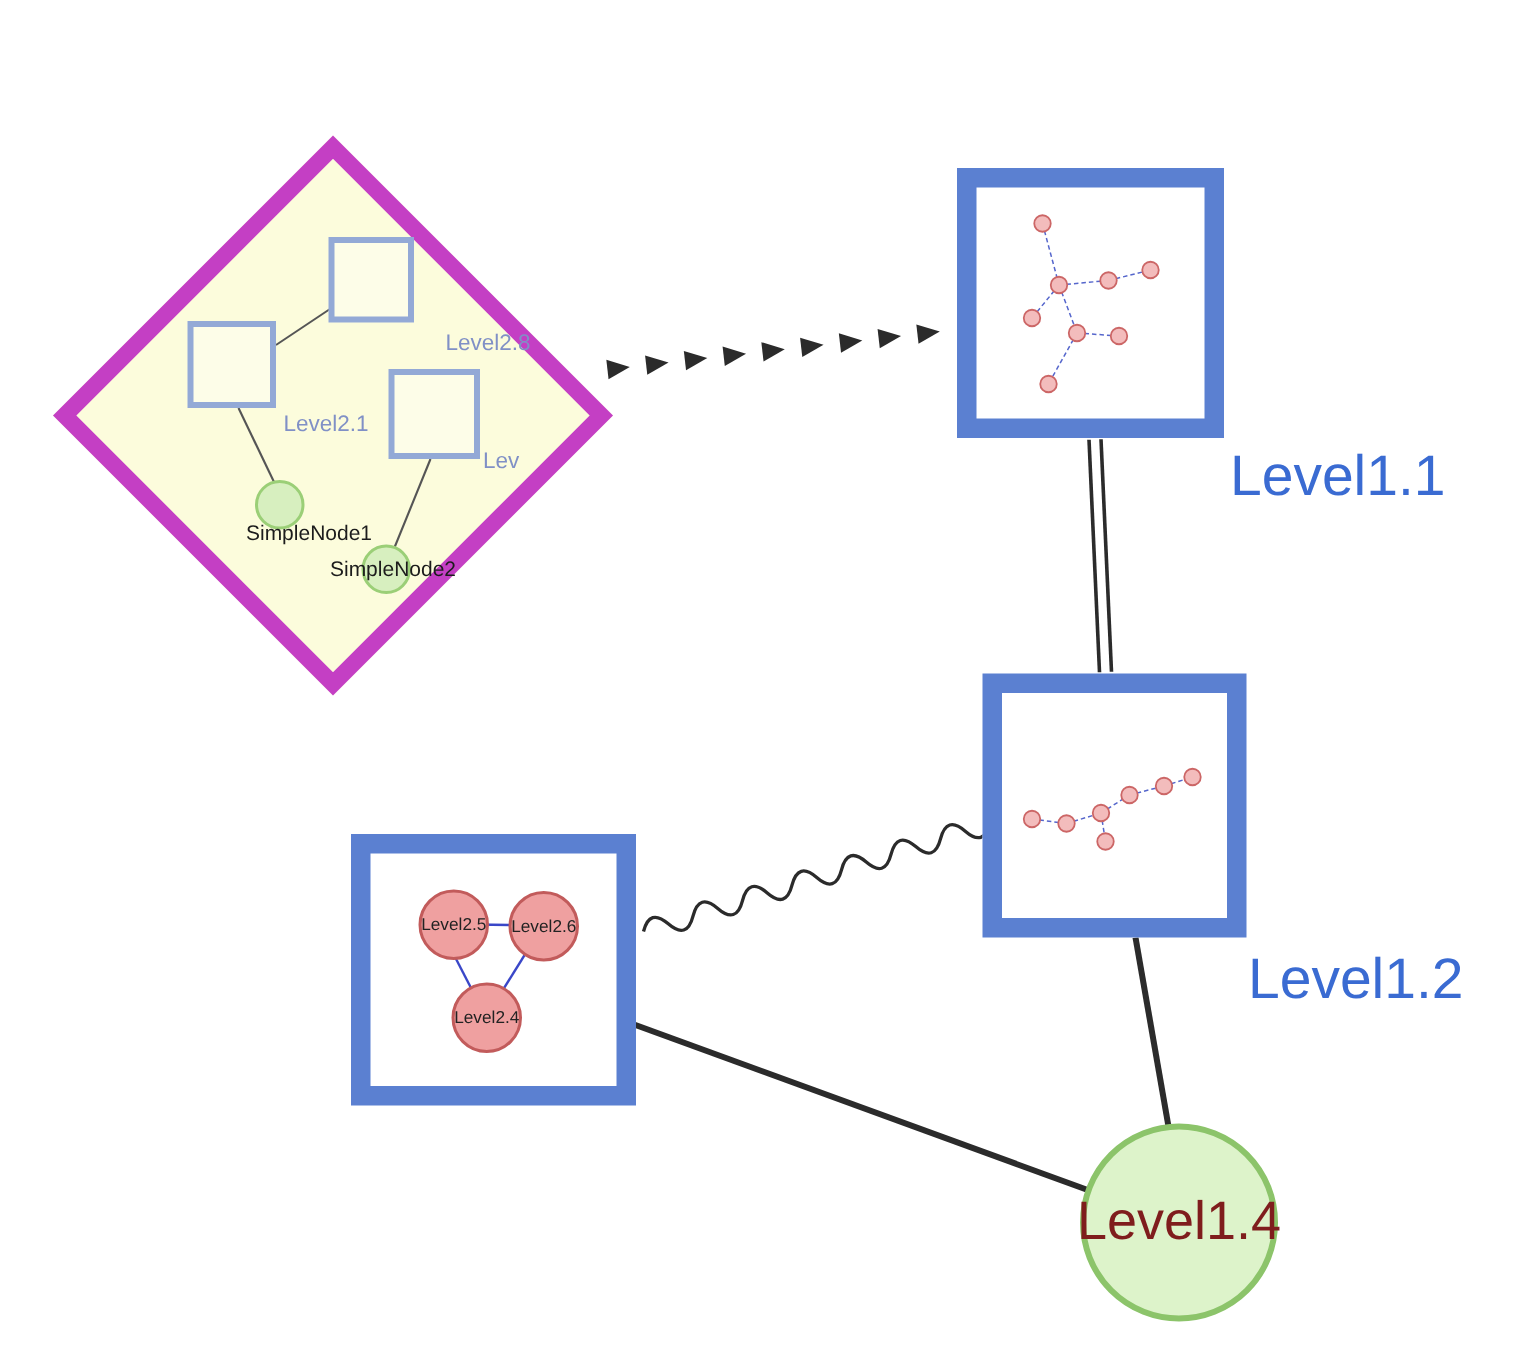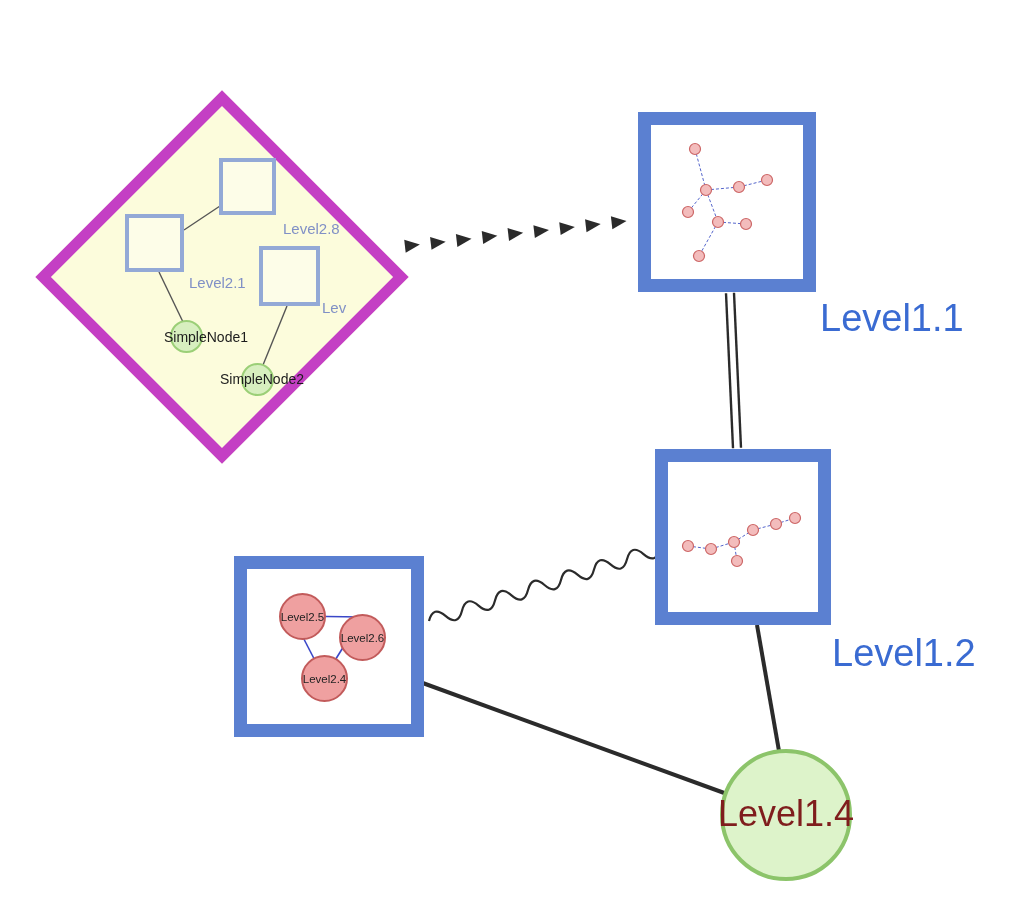--- a/index.html
+++ b/index.html
@@ -15,33 +15,33 @@
   #box11{left:638px;top:112px;width:178px;height:180px}
   #box12{left:655px;top:449px;width:176px;height:176px}
   #box13{left:234px;top:556px;width:190px;height:181px}
   #circle14{left:720px;top:749px;width:132px;height:132px;border-radius:50%;background:#ddf3ca;border:4px solid #8cc46a}
   .inner{position:absolute;z-index:4}
   .isquare{border:4px solid #93a9d6;background:rgba(255,255,255,0.35)}
   #sqA{left:219px;top:158px;width:57px;height:57px}
   #sqB{left:125px;top:214px;width:59px;height:58px}
   #sqC{left:259px;top:246px;width:61px;height:60px}
   .small-label{font-size:15px;color:#8090c6;white-space:nowrap}
-  #lblA{left:283px;top:220px}
+  #lblA{left:297px;top:220px}
   #lblB{left:189px;top:274px}
   #lblC{left:322px;top:299px}
   .greennode{width:33px;height:33px;border-radius:50%;background:#d7efbf;border:2px solid #9bcf77}
   #sn1{left:170px;top:320px}
   #sn2{left:241px;top:363px}
   .sn-label{width:110px;text-align:center;font-size:14px;color:#1c1c1c;z-index:5;white-space:nowrap}
-  #sn1l{left:151px;top:329px}
+  #sn1l{left:151px;top:347px}
   #sn2l{left:207px;top:371px}
   .pinknode{width:47px;height:47px;border-radius:50%;background:#efa0a0;border:2px solid #c25b5b;
             display:flex;align-items:center;justify-content:center;font-size:11.5px;color:#222;white-space:nowrap}
   #p25{left:279px;top:593px}
-  #p26{left:339px;top:614px}
+  #p26{left:339px;top:594px}
   #p24{left:301px;top:655px}
   .lbl{position:absolute;z-index:5;white-space:nowrap}
   .blue{color:#3a6bd2}
   #l15{left:138px;top:30px;font-size:43px}
   #l11{left:820px;top:297px;font-size:38px}
   #l12{left:832px;top:632px;font-size:38px}
   #l13{left:418px;top:740px;font-size:38px}
   #l14{left:686px;top:793px;width:200px;text-align:center;font-size:36px;color:#7f1d1d}
 </style>
 </head>

